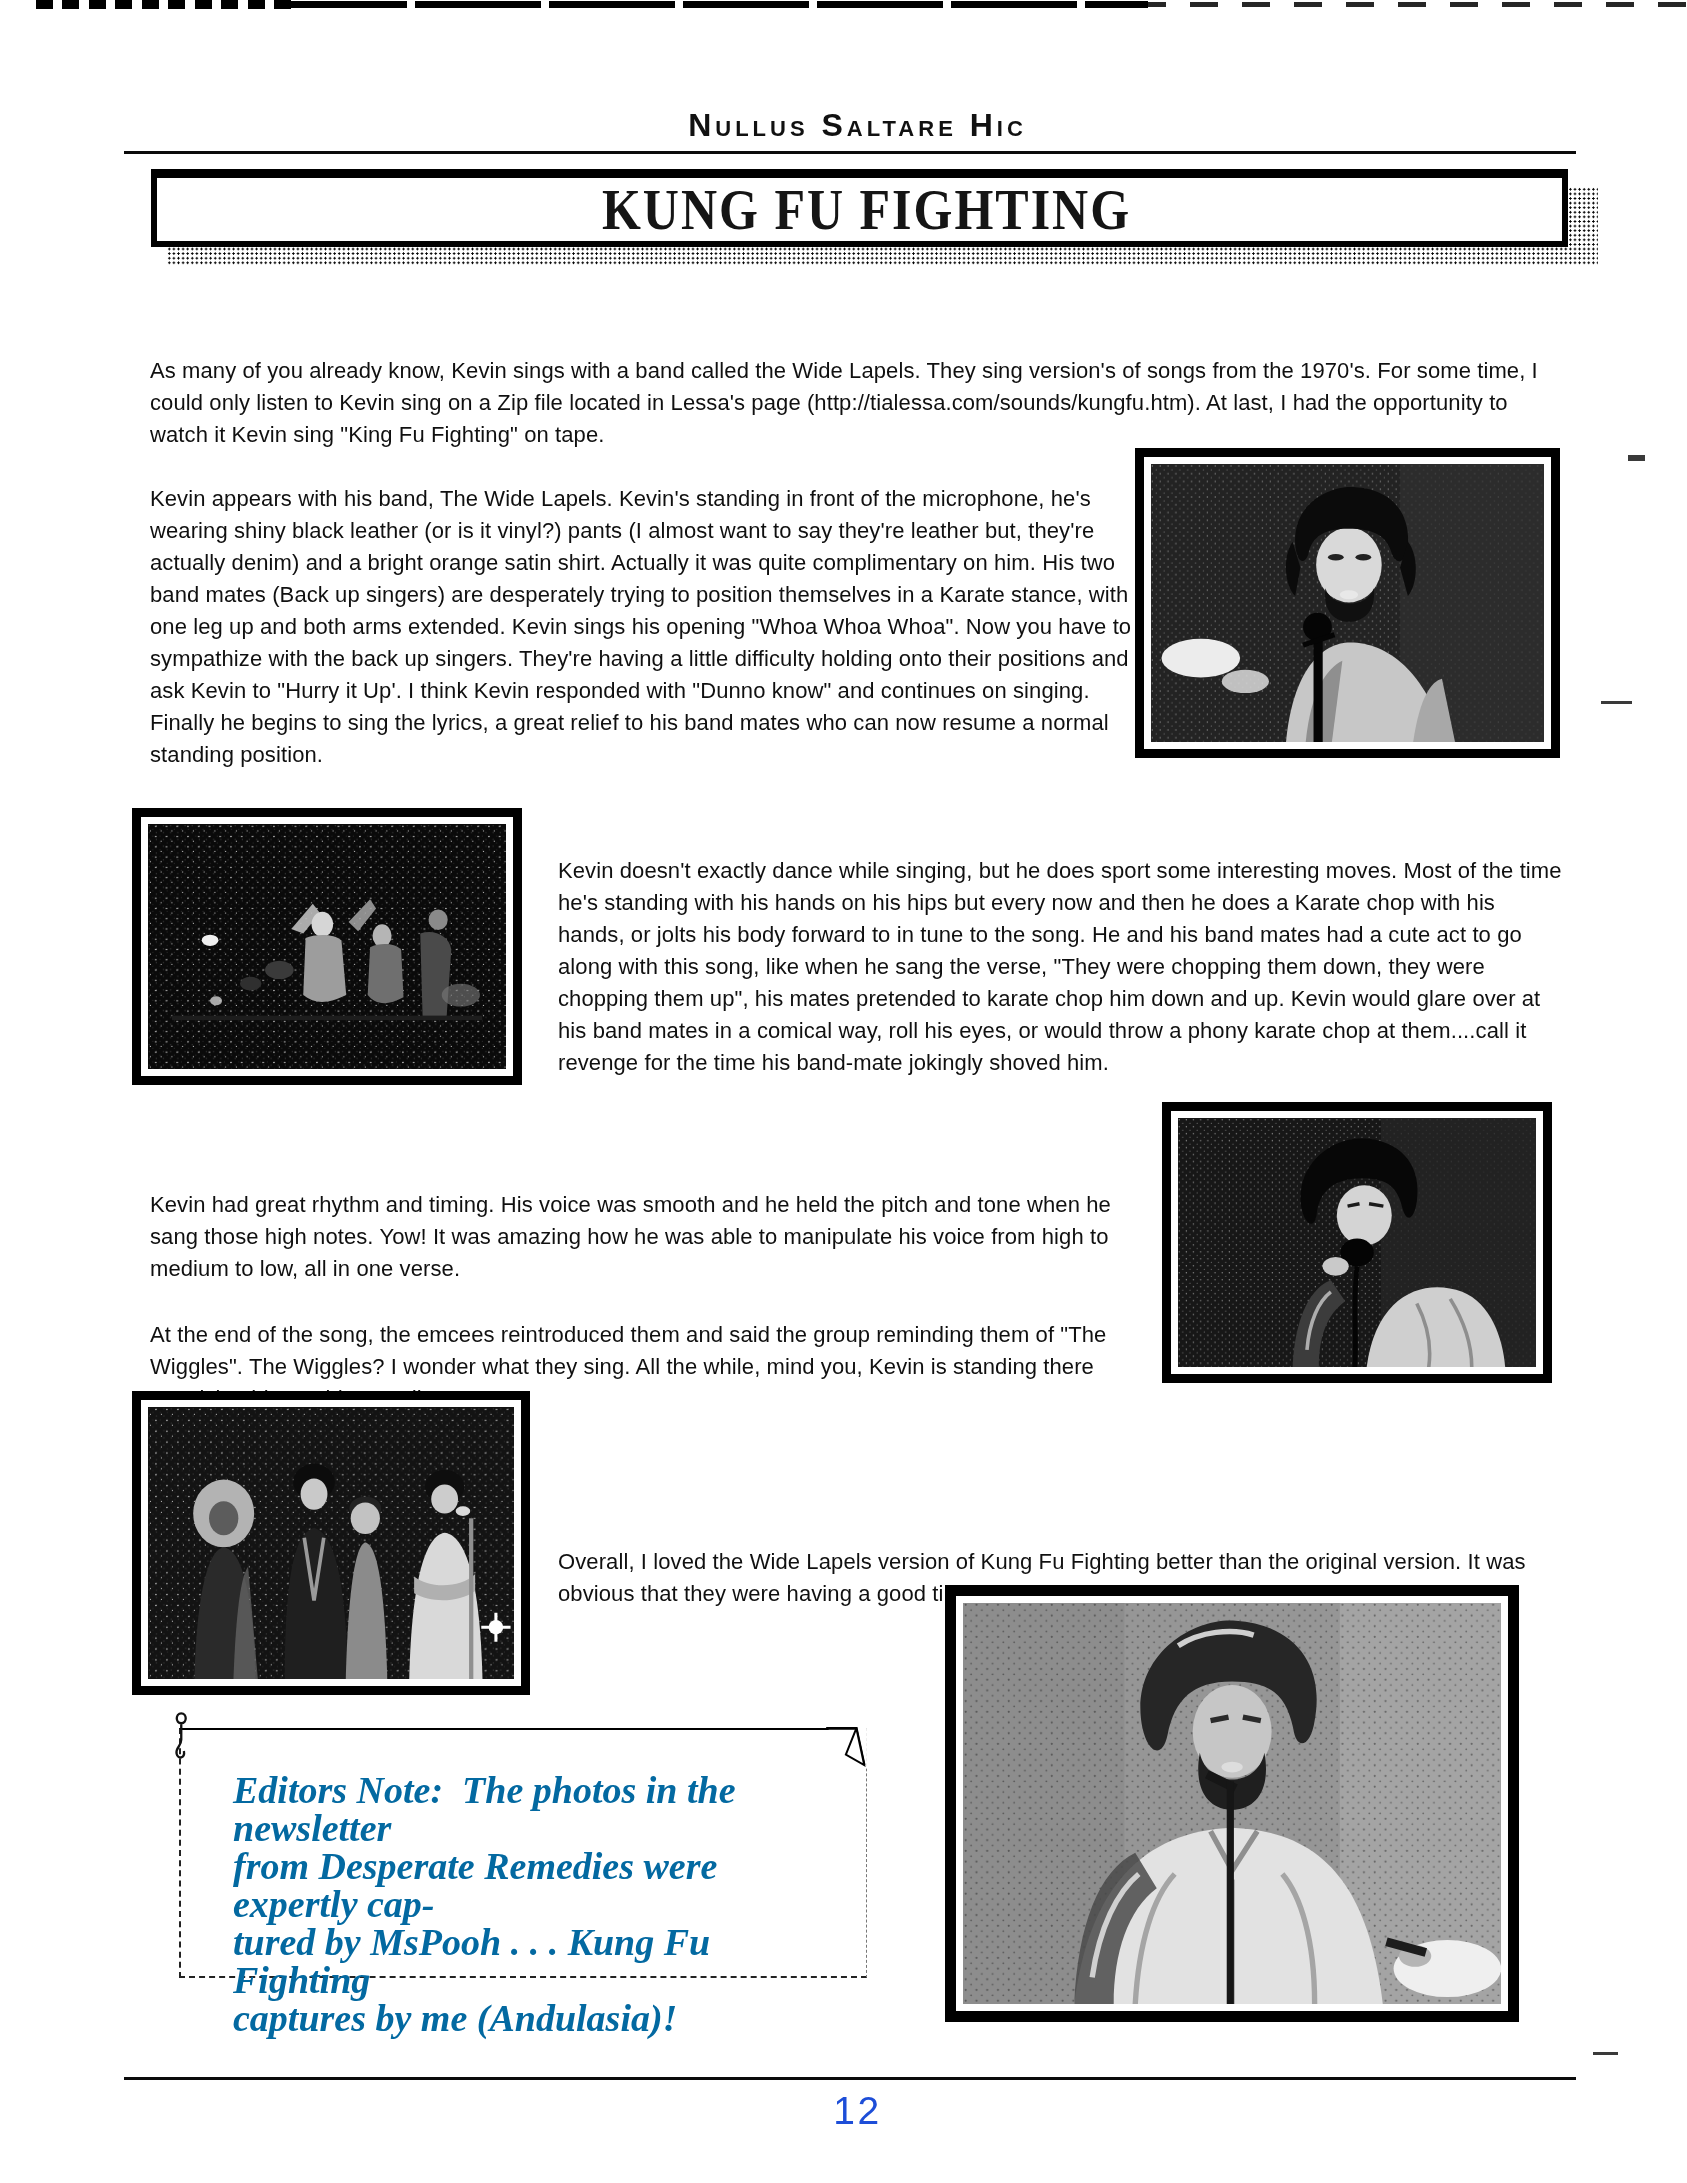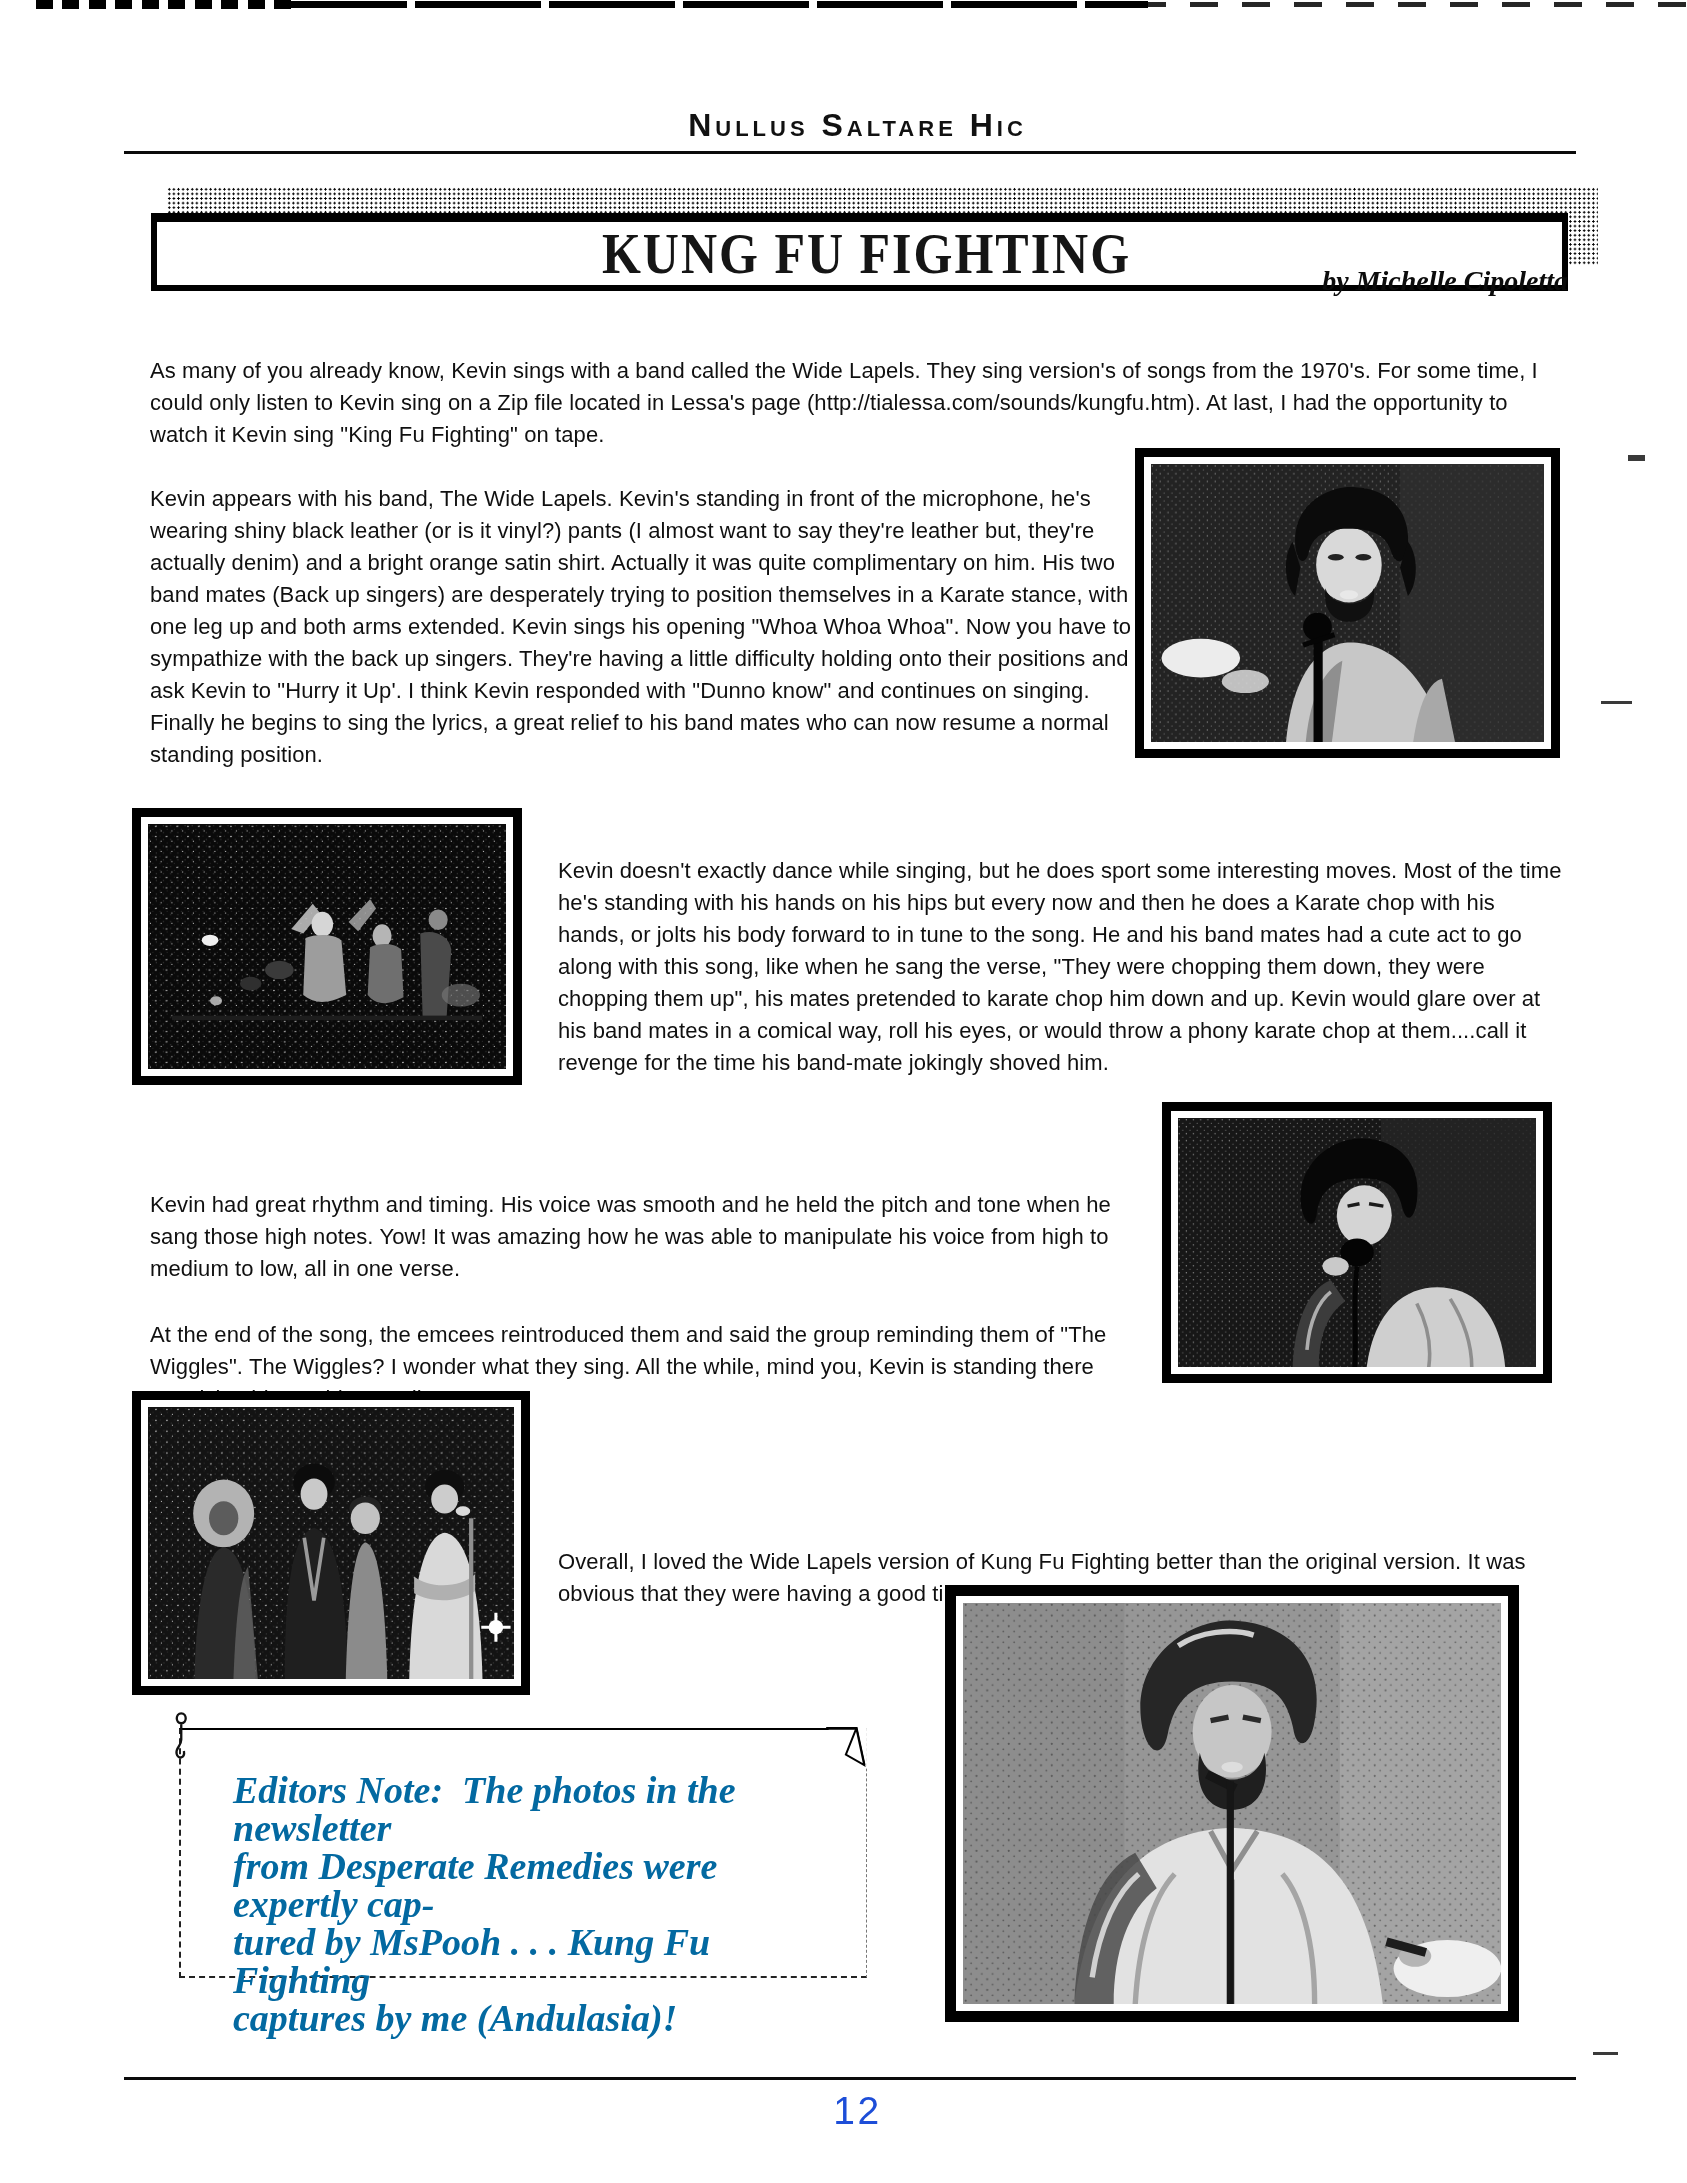--- a/index.html
+++ b/index.html
@@ -18,21 +18,21 @@
   .mark{background:#3a3a3a;}
   
   .masthead{left:0;top:107px;width:1687px;text-align:center;
     font-variant:small-caps;font-weight:bold;font-size:32px;letter-spacing:4px;color:#111;}
   .header-rule{left:124px;top:151px;width:1438px;height:3.3px;background:#0a0a0a;}
   
   .title-shadow{left:167px;top:187px;width:1417px;height:78px;
     background-image:radial-gradient(circle,#000 36%,transparent 40%);background-size:4.6px 4.6px;}
   .title-box{left:151px;top:169px;width:1417px;height:78px;background:#fff;
     border:6px solid #000;border-top-width:9.3px;box-sizing:border-box;
-    display:flex;align-items:center;justify-content:center;margin-top:44px;}
+    display:flex;align-items:center;justify-content:center;}
   .title-text{font-family:"Liberation Serif",serif;font-weight:bold;font-size:50px;
     letter-spacing:2px;transform:scaleY(1.12);color:#151515;}
   .byline{left:992px;top:265px;width:562px;text-align:right;
     font-family:"Liberation Serif",serif;font-style:italic;font-weight:bold;font-size:28px;}
   
   .para{font-size:22px;line-height:32px;color:#101010;letter-spacing:0.1px;margin-top:36px;}
   .p1{left:136px;top:319px;width:1419px;}
   .p2{left:136px;top:447px;width:989px;}
   .p3{left:544px;top:819px;width:1006px;}
   .p4{left:136px;top:1153px;width:1012px;}
@@ -86,21 +86,20 @@
   <div class="abs mark" style="left:1593px;top:2052px;width:10.6px;height:2.6px"></div>
 
   <div class="abs masthead">Nullus Saltare Hic</div>
   <div class="abs header-rule"></div>
 
   <div class="abs title-shadow"></div>
   <div class="abs title-box">
     <span class="title-text">KUNG FU FIGHTING</span>
   </div>
 
-  <div class="abs byline">by Michelle Cipoletta</div>
 
   <div class="abs para p1">As many of you already know, Kevin sings with a band called the Wide Lapels. They sing version's of songs from the 1970's. For some time, I could only listen to Kevin sing on a Zip file located in Lessa's page (http://tialessa.com/sounds/kungfu.htm). At last, I had the opportunity to watch it Kevin sing "King Fu Fighting" on tape.</div>
   <div class="abs para p2">Kevin appears with his band, The Wide Lapels. Kevin's standing in front of the microphone, he's wearing shiny black leather (or is it vinyl?) pants (I almost want to say they're leather but, they're actually denim) and a bright orange satin shirt. Actually it was quite complimentary on him. His two band mates (Back up singers) are desperately trying to position themselves in a Karate stance, with one leg up and both arms extended. Kevin sings his opening "Whoa Whoa Whoa". Now you have to sympathize with the back up singers. They're having a little difficulty holding onto their positions and ask Kevin to "Hurry it Up'. I think Kevin responded with "Dunno know" and continues on singing. Finally he begins to sing the lyrics, a great relief to his band mates who can now resume a normal standing position.</div>
   <div class="abs para p3">Kevin doesn't exactly dance while singing, but he does sport some interesting moves. Most of the time he's standing with his hands on his hips but every now and then he does a Karate chop with his hands, or jolts his body forward to in tune to the song. He and his band mates had a cute act to go along with this song, like when he sang the verse, "They were chopping them down, they were chopping them up", his mates pretended to karate chop him down and up. Kevin would glare over at his band mates in a comical way, roll his eyes, or would throw a phony karate chop at them....call it revenge for the time his band-mate jokingly shoved him.</div>
   <div class="abs para p5">At the end of the song, the emcees reintroduced them and said the group reminding them of "The Wiggles". The Wiggles? I wonder what they sing. All the while, mind you, Kevin is standing there practicing his David Carradine moves.</div>
   <div class="abs para p4">Kevin had great rhythm and timing. His voice was smooth and he held the pitch and tone when he sang those high notes. Yow! It was amazing how he was able to manipulate his voice from high to medium to low, all in one verse.</div>
   <div class="abs para p6">Overall, I loved the Wide Lapels version of Kung Fu Fighting better than the original version. It was obvious that they were having a good time as well as giving an entertaining performance.</div>
 
   <div class="photo" style="left:1135px;top:448px;width:425px;height:310px;">
     <div class="mat">

